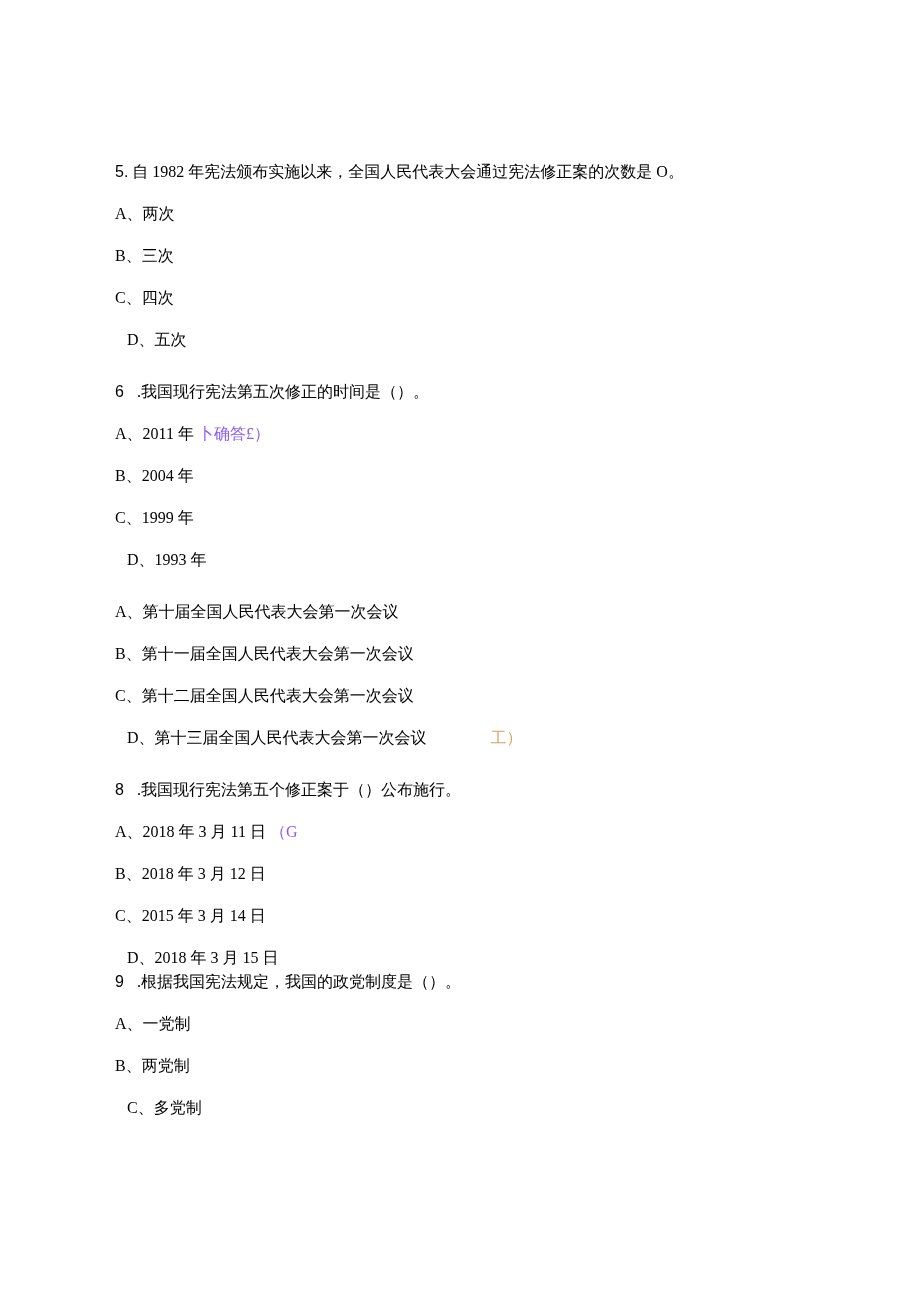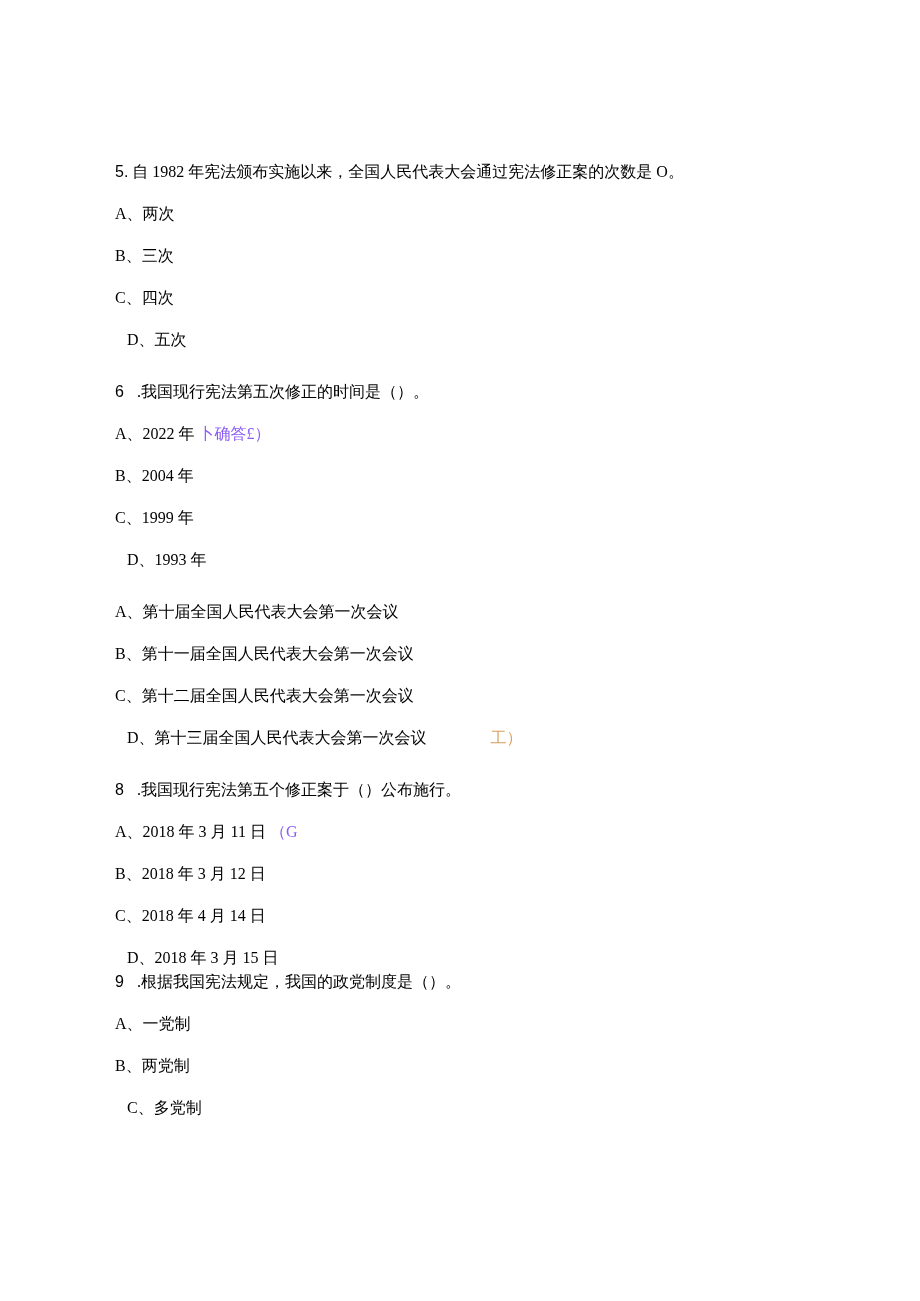--- a/index.html
+++ b/index.html
@@ -36,21 +36,21 @@
   <div class="opt-line">B、三次</div>
   <div class="opt-line">C、四次</div>
   <div class="opt-line">D、五次</div>
 </div>
 
 <div class="question-block">
   <div class="q-line">
     <span class="latin num-wide">6</span><span class="cjk"> .我国现行宪法第五次修正的时间是（）。</span>
   </div>
   <div class="opt-line">
-    <span>A、2022 年</span>
+    <span>A、2011 年</span>
     <span class="ans">卜确答£）</span>
   </div>
   <div class="opt-line">B、2004 年</div>
   <div class="opt-line">C、1999 年</div>
   <div class="opt-line">D、1993 年</div>
 </div>
 
 <div class="question-block">
   <div class="opt-line">A、第十届全国人民代表大会第一次会议</div>
   <div class="opt-line">B、第十一届全国人民代表大会第一次会议</div>
@@ -63,21 +63,21 @@
 
 <div class="question-block tight">
   <div class="q-line">
     <span class="latin num-wide">8</span><span class="cjk"> .我国现行宪法第五个修正案于（）公布施行。</span>
   </div>
   <div class="opt-line">
     <span>A、2018 年 3 月 11 日</span>
     <span class="ans">（G</span>
   </div>
   <div class="opt-line">B、2018 年 3 月 12 日</div>
-  <div class="opt-line">C、2018 年 4 月 14 日</div>
+  <div class="opt-line">C、2015 年 3 月 14 日</div>
   <div class="opt-line">D、2018 年 3 月 15 日</div>
 </div>
 
 <div class="question-block">
   <div class="q-line">
     <span class="latin num-wide">9</span><span class="cjk"> .根据我国宪法规定，我国的政党制度是（）。</span>
   </div>
   <div class="opt-line">A、一党制</div>
   <div class="opt-line">B、两党制</div>
   <div class="opt-line">C、多党制</div>

